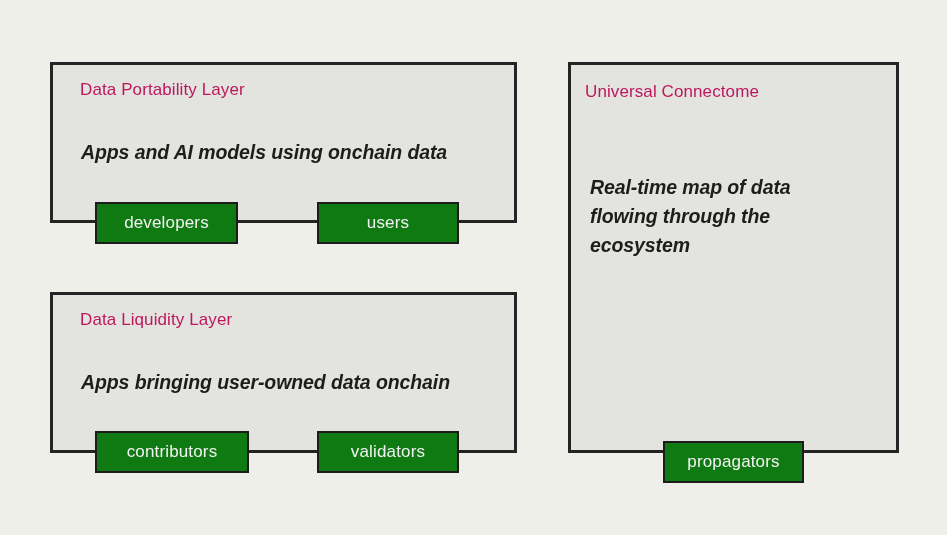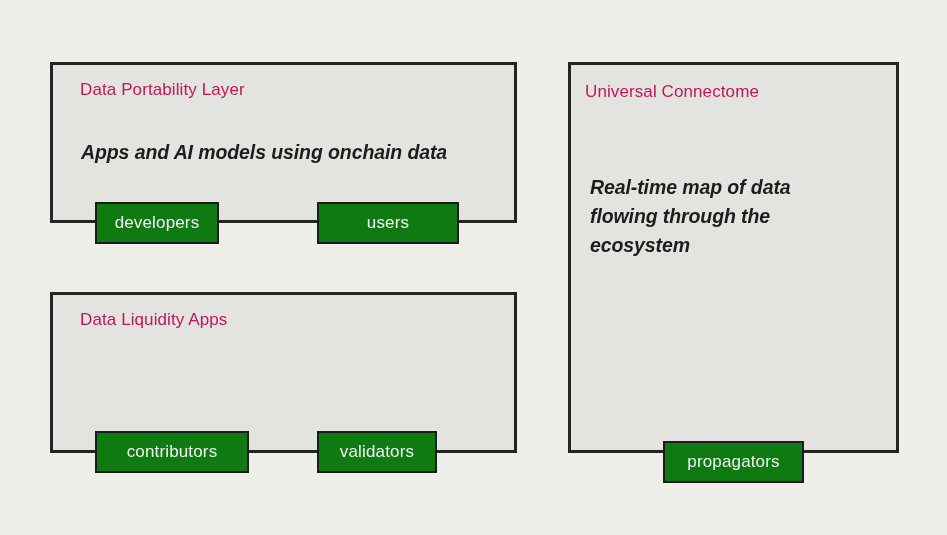--- a/index.html
+++ b/index.html
@@ -86,37 +86,38 @@
     font-size: 17px;
     font-weight: 400;
     letter-spacing: 0.15px;
     display: flex;
     align-items: center;
     justify-content: center;
     height: 42px;
     z-index: 5;
   }
 
-  #tag-developers   { left: 95px;  top: 202px; width: 124px; }
+  #tag-developers   { left: 95px;  top: 202px; width: 143px; }
   #tag-users        { left: 317px; top: 202px; width: 142px; }
   #tag-contributors { left: 95px;  top: 431px; width: 154px; }
-  #tag-validators   { left: 317px; top: 431px; width: 120px; }
+  #tag-validators   { left: 317px; top: 431px; width: 142px; }
   #tag-propagators  { left: 663px; top: 441px; width: 141px; }
 </style>
 </head>
 <body>
 
 <div id="stage">
 
   <div id="panel-portability" class="panel"></div>
   <div id="title-portability" class="panel-title">Data Portability Layer</div>
   <div id="sub-portability" class="panel-sub">Apps and AI models using onchain data</div>
 
   <div id="panel-liquidity" class="panel"></div>
-  <div id="title-liquidity" class="panel-title">Data Liquidity Apps</div>
+  <div id="title-liquidity" class="panel-title">Data Liquidity Layer</div>
+  <div id="sub-liquidity" class="panel-sub">Apps bringing user-owned data onchain</div>
 
   <div id="panel-connectome" class="panel"></div>
   <div id="title-connectome" class="panel-title">Universal Connectome</div>
   <div id="sub-connectome" class="panel-sub">Real-time map of data
 flowing through the
 ecosystem</div>
 
   <div id="tag-developers" class="tag">developers</div>
 
   <div id="tag-users" class="tag">users</div>

